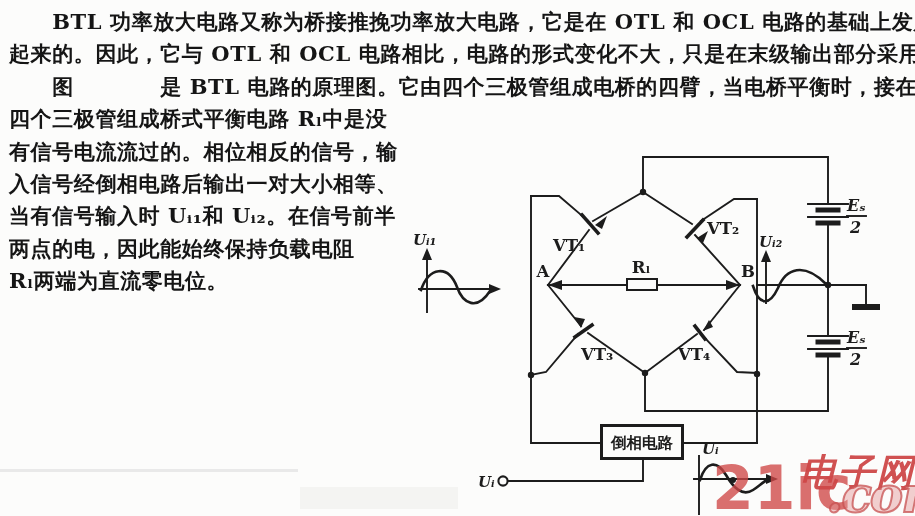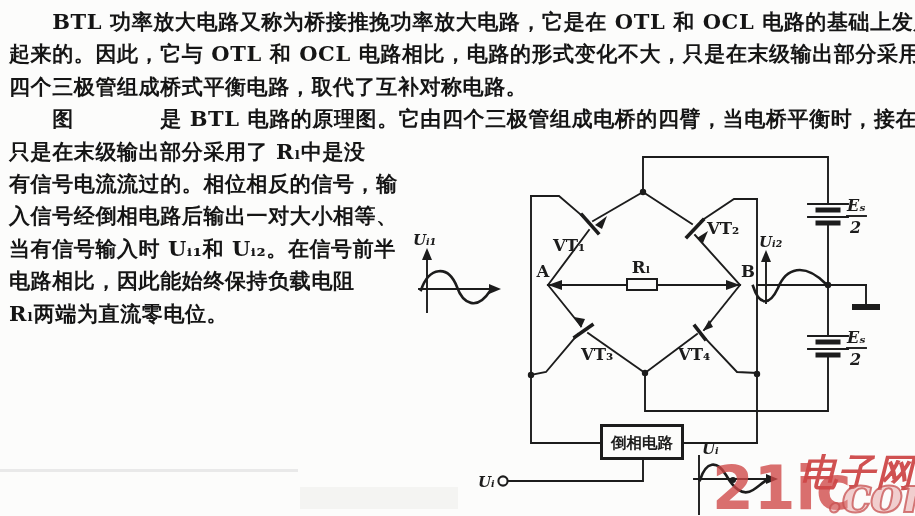--- a/index.html
+++ b/index.html
@@ -43,27 +43,26 @@
     color:rgba(228,150,150,0.45);
     -webkit-text-stroke:2px rgba(199,80,80,0.75);
   }
 </style>
 </head>
 <body>
 
 <div class="text-block">
   <div class="line">　　BTL 功率放大电路又称为桥接推挽功率放大电路，它是在 OTL 和 OCL 电路的基础上发展</div>
   <div class="line">起来的。因此，它与 OTL 和 OCL 电路相比，电路的形式变化不大，只是在末级输出部分采用了</div>
-  <div class="line">四个三极管组成桥式平衡电路，取代了互补对称电路。</div>
   <div class="line">　　图　　　　是 BTL 电路的原理图。它由四个三极管组成电桥的四臂，当电桥平衡时，接在桥</div>
-  <div class="line">只是在末级输出部分采用了 Rₗ中是没</div>
+  <div class="line">四个三极管组成桥式平衡电路 Rₗ中是没</div>
   <div class="line">有信号电流流过的。相位相反的信号，输</div>
   <div class="line">入信号经倒相电路后输出一对大小相等、</div>
   <div class="line">当有信号输入时 Uᵢ₁和 Uᵢ₂。在信号前半</div>
-  <div class="line">电路相比，因此能始终保持负载电阻</div>
+  <div class="line">两点的电，因此能始终保持负载电阻</div>
   <div class="line">Rₗ两端为直流零电位。</div>
 </div>
 
 <div class="artifact1"></div>
 <div class="artifact2"></div>
 
 <svg class="circuit-svg" width="915" height="516" viewBox="0 0 915 516" fill="none" stroke="#1c1c1c" stroke-width="1.9" stroke-linecap="square">
 
   <g>
     <path d="M643,192 L643,157 L828,157 L828,203"></path>

